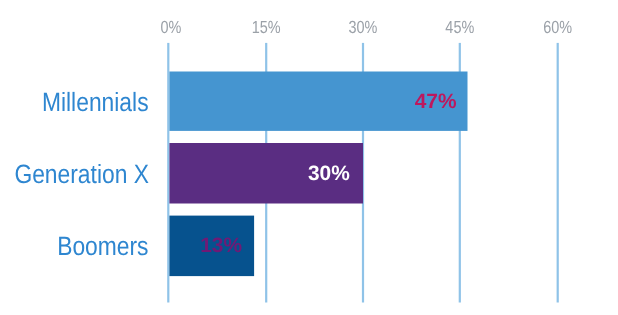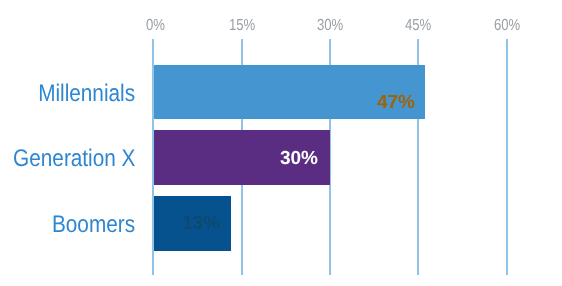--- a/index.html
+++ b/index.html
@@ -68,18 +68,18 @@
       </div>
   </div>
 
   <div>
     <div class="bar" style="top:65px;width:271px;height:54px;background:#4595d0;"></div>
     <div class="bar" style="top:130px;width:176px;height:55px;background:#5a2d82;"></div>
     <div class="bar" style="top:196px;width:77px;height:55px;background:#06528e;"></div>
   </div>
 
   <div>
-    <div class="barval" style="left: 300px; top: 93px; color: #a16207;">47%</div>
+    <div class="barval" style="left: 300px; top: 83px; color: #be185d;">47%</div>
     <div class="barval" style="left: 203px; top: 149px; color: rgb(255, 255, 255);">30%</div>
-    <div class="barval" style="left: 105px; top: 214px; color: #0c4a6e;">13%</div>
+    <div class="barval" style="left: 105px; top: 214px; color: #701a75;">13%</div>
   </div>
 
 </div>
 
 </body></html>

